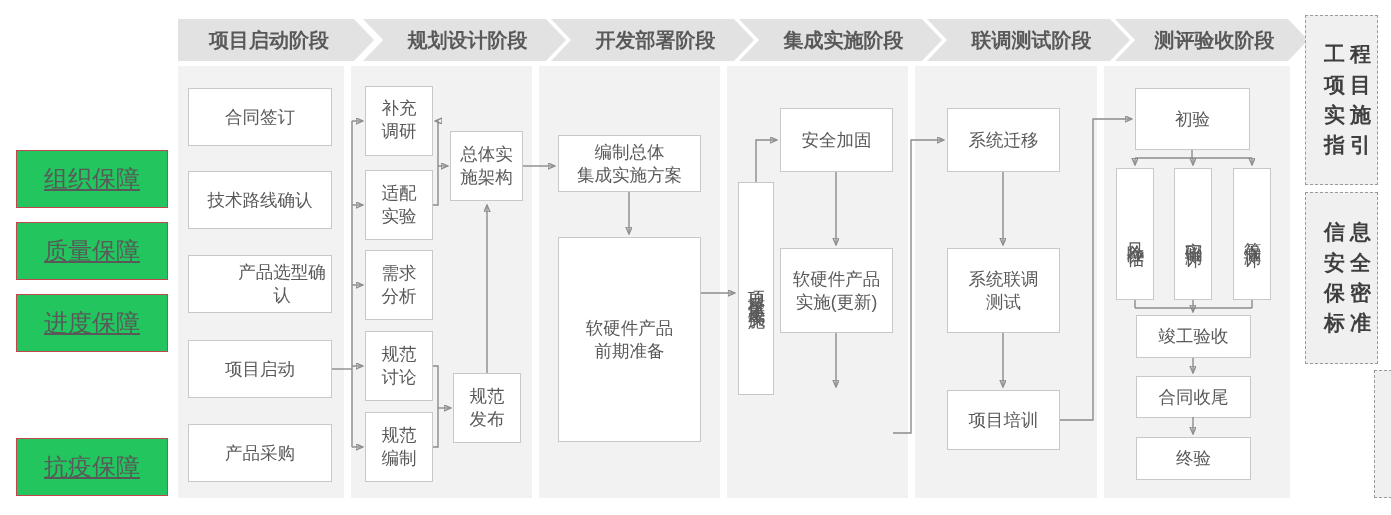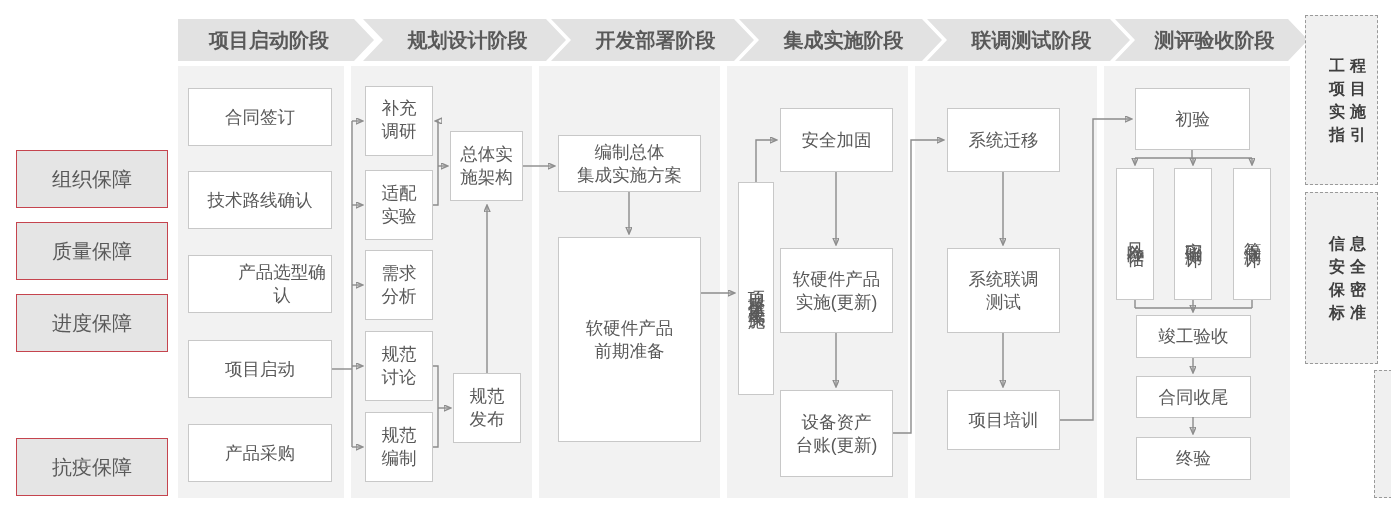--- a/index.html
+++ b/index.html
@@ -14,25 +14,25 @@
   .ribbon.notch{clip-path:polygon(0 0,calc(100% - 20px) 0,100% 50%,calc(100% - 20px) 100%,0 100%,20px 50%);padding-left:12px;padding-right:6px;}
   
   .box{position:absolute;background:#fff;border:1px solid #c8c8c8;color:#595959;
        font-size:17.5px;line-height:1.3;display:flex;align-items:center;justify-content:center;
        text-align:center;white-space:pre-line;box-sizing:border-box;}
   .vbox{writing-mode:vertical-rl;text-orientation:upright;letter-spacing:3px;}
   
   .side-title{position:absolute;background:#fbe3e7;color:#e60028;font-size:22px;font-weight:bold;
        display:flex;align-items:center;justify-content:center;text-align:center;white-space:pre-line;
        line-height:1.5;box-sizing:border-box;}
-  .side-item{position:absolute;background:#e5e5e5;border:1.5px solid #c5444e;color:#595959;font-size:20px;
-       display:flex;align-items:center;justify-content:center;box-sizing:border-box;}
+  .side-item{position:absolute;background:#22c55e;border:1.5px solid #c5444e;color:#595959;font-size:24px;
+       display:flex;align-items:center;justify-content:center;box-sizing:border-box;text-decoration:underline;}
   
   .std{position:absolute;background:#f0f0f0;border:1.5px dashed #9a9a9a;color:#3f3f3f;
-       font-size:16px;font-weight:bold;letter-spacing:5px;padding-left:17px;line-height:1.45;
+       font-size:21px;font-weight:bold;letter-spacing:5px;padding-left:17px;line-height:1.45;
        display:flex;align-items:center;justify-content:center;text-align:center;
        white-space:pre-line;box-sizing:border-box;}
   
   svg.conn{position:absolute;left:0;top:0;pointer-events:none;}
   svg.conn path{fill:none;stroke:#8c8c8c;stroke-width:1.4;}
   svg.conn path.a{marker-end:url(#arr);}
 </style>
 </head>
 <body>
 
@@ -80,22 +80,20 @@
 
   <div class="box" style="left:558px;top:135px;width:143px;height:57px;">编制总体
 集成实施方案</div>
   <div class="box" style="left:558px;top:237px;width:143px;height:205px;">软硬件产品
 前期准备</div>
 
   <div class="box vbox" style="left:738px;top:182px;width:36px;height:213px;">项目整体集成实施</div>
   <div class="box" style="left:780px;top:108px;width:113px;height:64px;">安全加固</div>
   <div class="box" style="left:780px;top:248px;width:113px;height:85px;">软硬件产品
 实施(更新)</div>
-  <div class="box" style="left:780px;top:390px;width:113px;height:87px;">设备资产
-台账(更新)</div>
 
   <div class="box" style="left:947px;top:108px;width:113px;height:64px;">系统迁移</div>
   <div class="box" style="left:947px;top:248px;width:113px;height:85px;">系统联调
 测试</div>
   <div class="box" style="left:947px;top:390px;width:113px;height:60px;">项目培训</div>
 
   <div class="box" style="left:1135px;top:88px;width:115px;height:62px;">初验</div>
   <div class="box vbox" style="left:1116px;top:168px;width:38px;height:132px;">风险评估</div>
   <div class="box vbox" style="left:1174px;top:168px;width:38px;height:132px;">密码测评</div>
   <div class="box vbox" style="left:1233px;top:168px;width:38px;height:132px;">等保测评</div>

